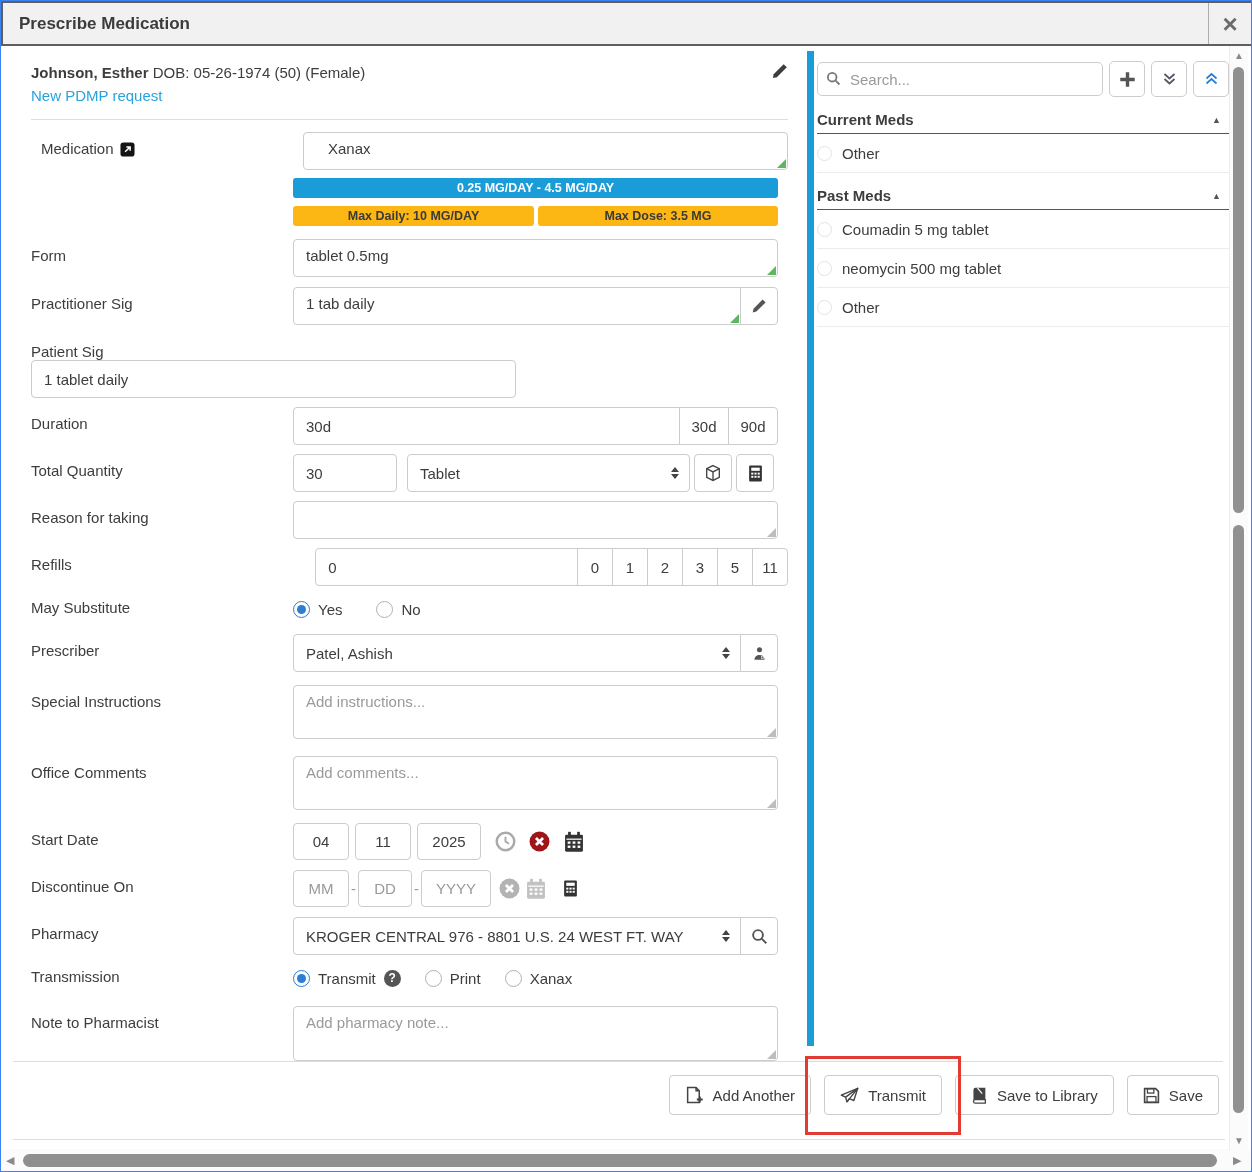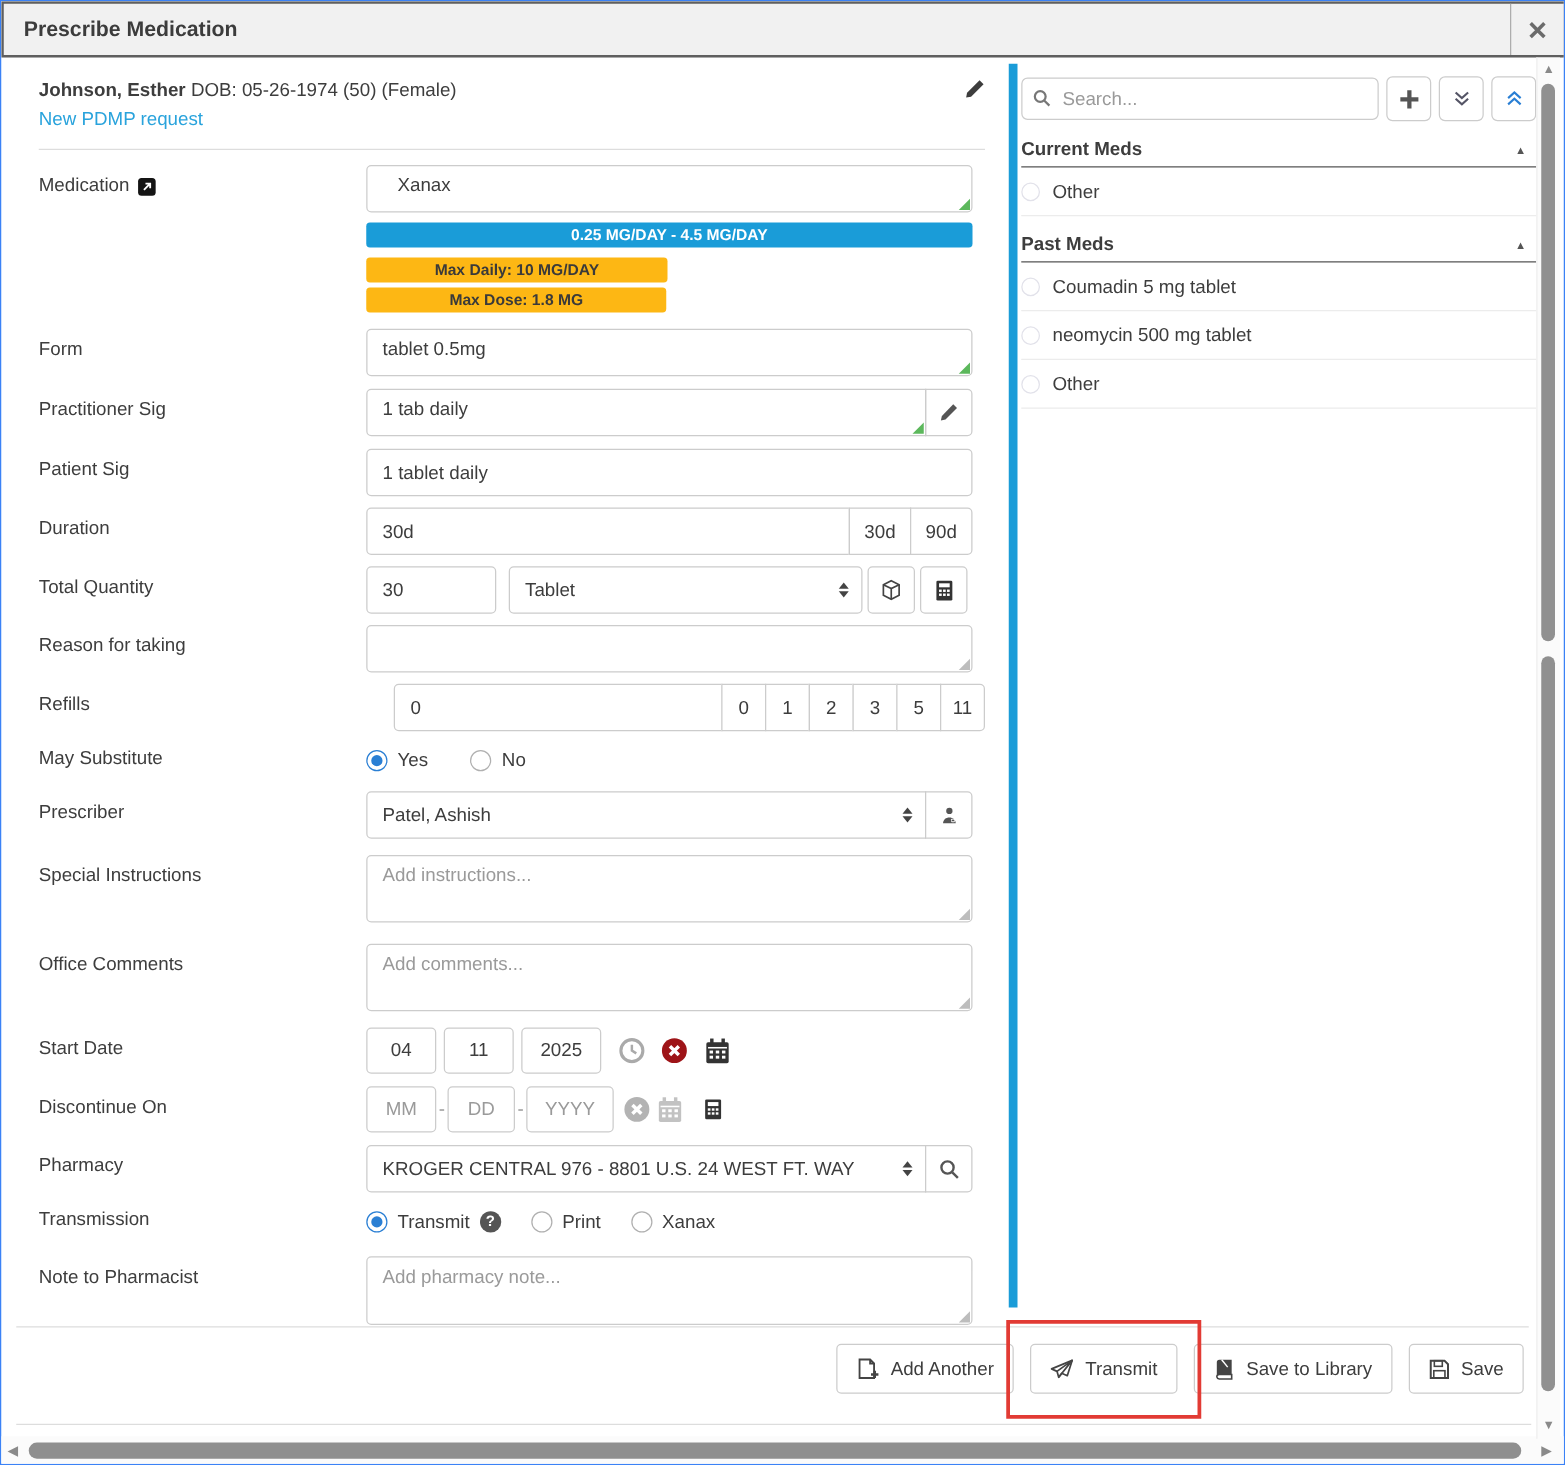--- a/index.html
+++ b/index.html
@@ -101,21 +101,21 @@
       <span>DOB: 05-26-1974 (50) (Female)</span>
       <span class="pencil-abs icobtn">
         <svg width="17" height="17" viewBox="0 0 16 16">
             <path d="M11.9 1.1l3 3-9.4 9.4-3.7.7.7-3.7z" fill="#3d3d3d"></path>
           </svg>
       </span>
     </div>
     <div class="pdmp">New PDMP request</div>
     <hr class="hr">
 
-    <div class="frow" style="margin-top:12px;margin-bottom:8px;">
+    <div class="frow" style="margin-top:12px;margin-bottom:8px;justify-content:flex-end;">
       <div class="flabel">
         <span>Medication</span>
         <span style="margin-top:2px;">
           <svg width="15" height="15" viewBox="0 0 16 16">
               <rect x="0.5" y="0.5" width="15" height="15" rx="3" fill="#141414"></rect>
               <path d="M5.5 10.5l5-5M6.8 5.2h4v4" stroke="#fff" stroke-width="1.6" fill="none"></path>
             </svg>
         </span>
       </div>
       <div class="ffield">
@@ -127,23 +127,23 @@
     </div>
 
     <div class="frow" style="margin-bottom:8px;">
       <div class="flabel"></div>
       <div class="ffield">
         <div class="banner blue">0.25 MG/DAY - 4.5 MG/DAY</div>
       </div>
     </div>
     <div class="frow" style="margin-bottom:13px;">
       <div class="flabel"></div>
-      <div class="ffield" style="display:flex;gap:4px;flex-direction:column;">
+      <div class="ffield" style="display:flex;gap:4px;">
         <div class="banner yellow" style="width:241px;">Max Daily: 10 MG/DAY</div>
-        <div class="banner yellow" style="width:240px;">Max Dose: 1.8 MG</div>
+        <div class="banner yellow" style="width:240px;">Max Dose: 3.5 MG</div>
       </div>
     </div>
 
     <div class="frow" style="margin-bottom:10px;">
       <div class="flabel">
           <span>Form</span>
         </div>
       <div class="ffield">
         <div class="ta-wrap">
           <textarea style="height: 38px;">tablet 0.5mg</textarea>
@@ -164,21 +164,21 @@
           </div>
           <div class="gbtn last">
             <svg width="16" height="16" viewBox="0 0 16 16">
                 <path d="M11.6 1.4l3 3-9.2 9.2-3.7.8.8-3.7z" fill="#555"></path>
               </svg>
           </div>
         </div>
       </div>
     </div>
 
-    <div class="frow" style="margin-bottom:9px;">
+    <div class="frow" style="margin-bottom:9px;flex-direction:column;">
       <div class="flabel">
           <span>Patient Sig</span>
         </div>
       <div class="ffield">
         <input class="inp" style="width: 485px;" value="1 tablet daily">
       </div>
     </div>
 
     <div class="frow" style="margin-bottom:9px;">
       <div class="flabel">

